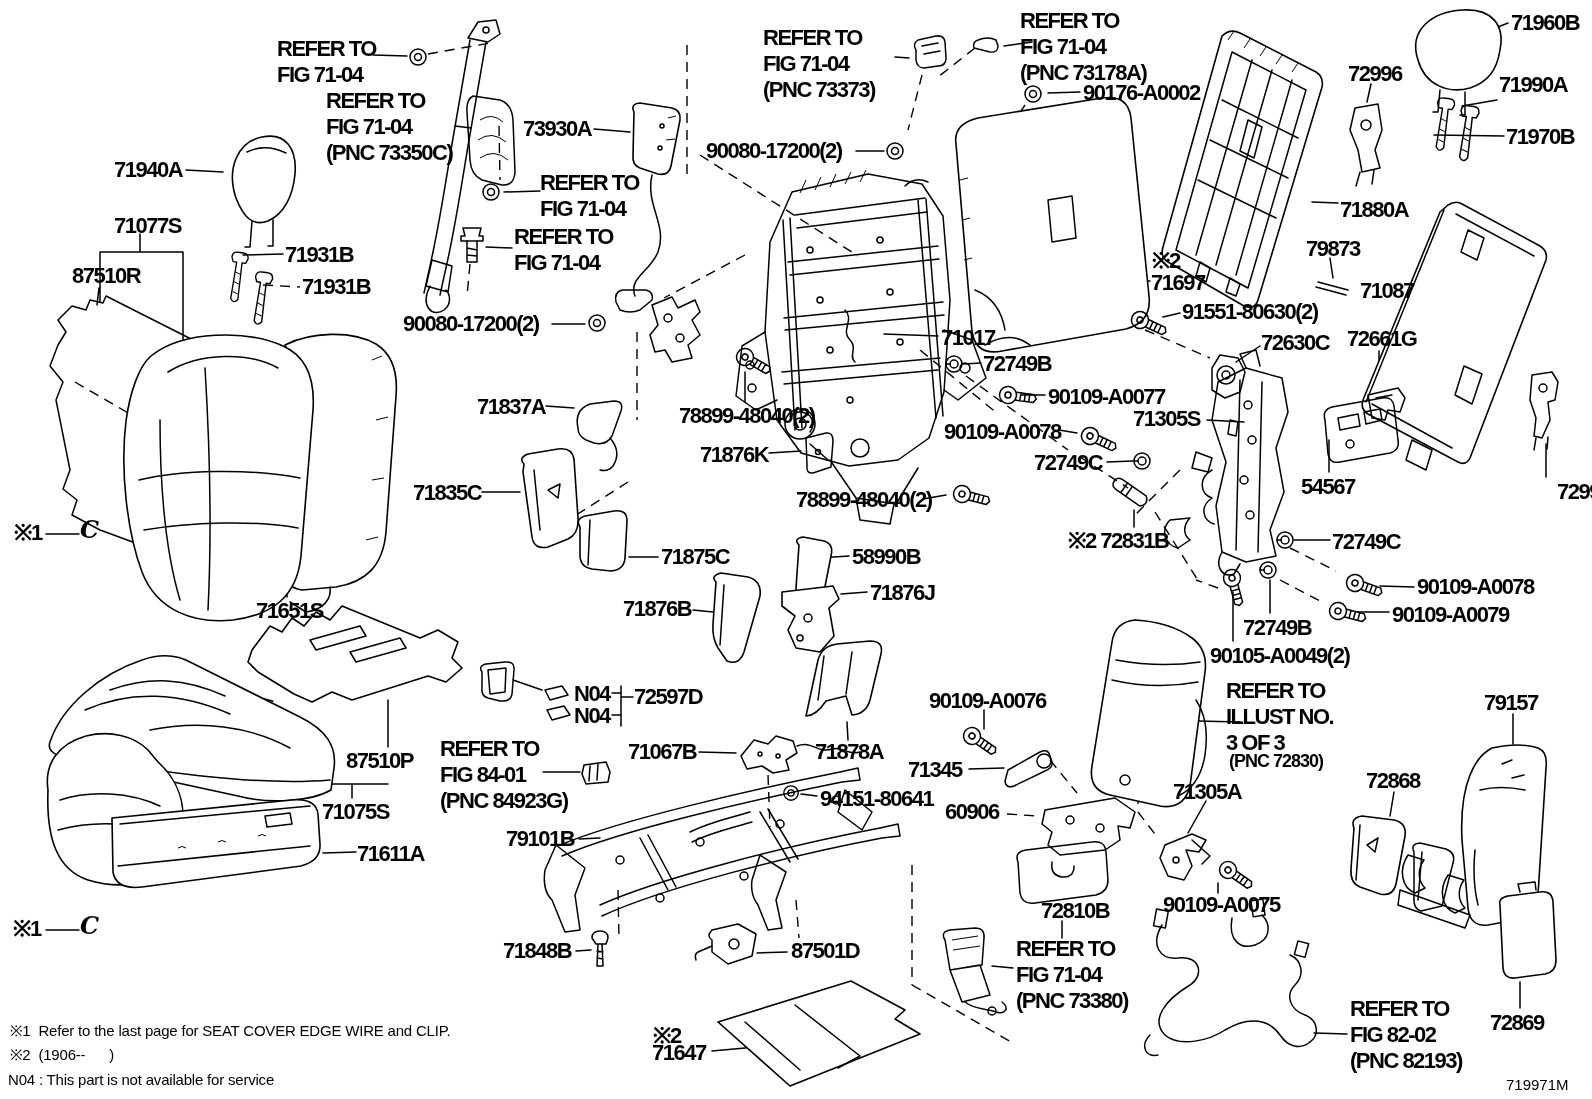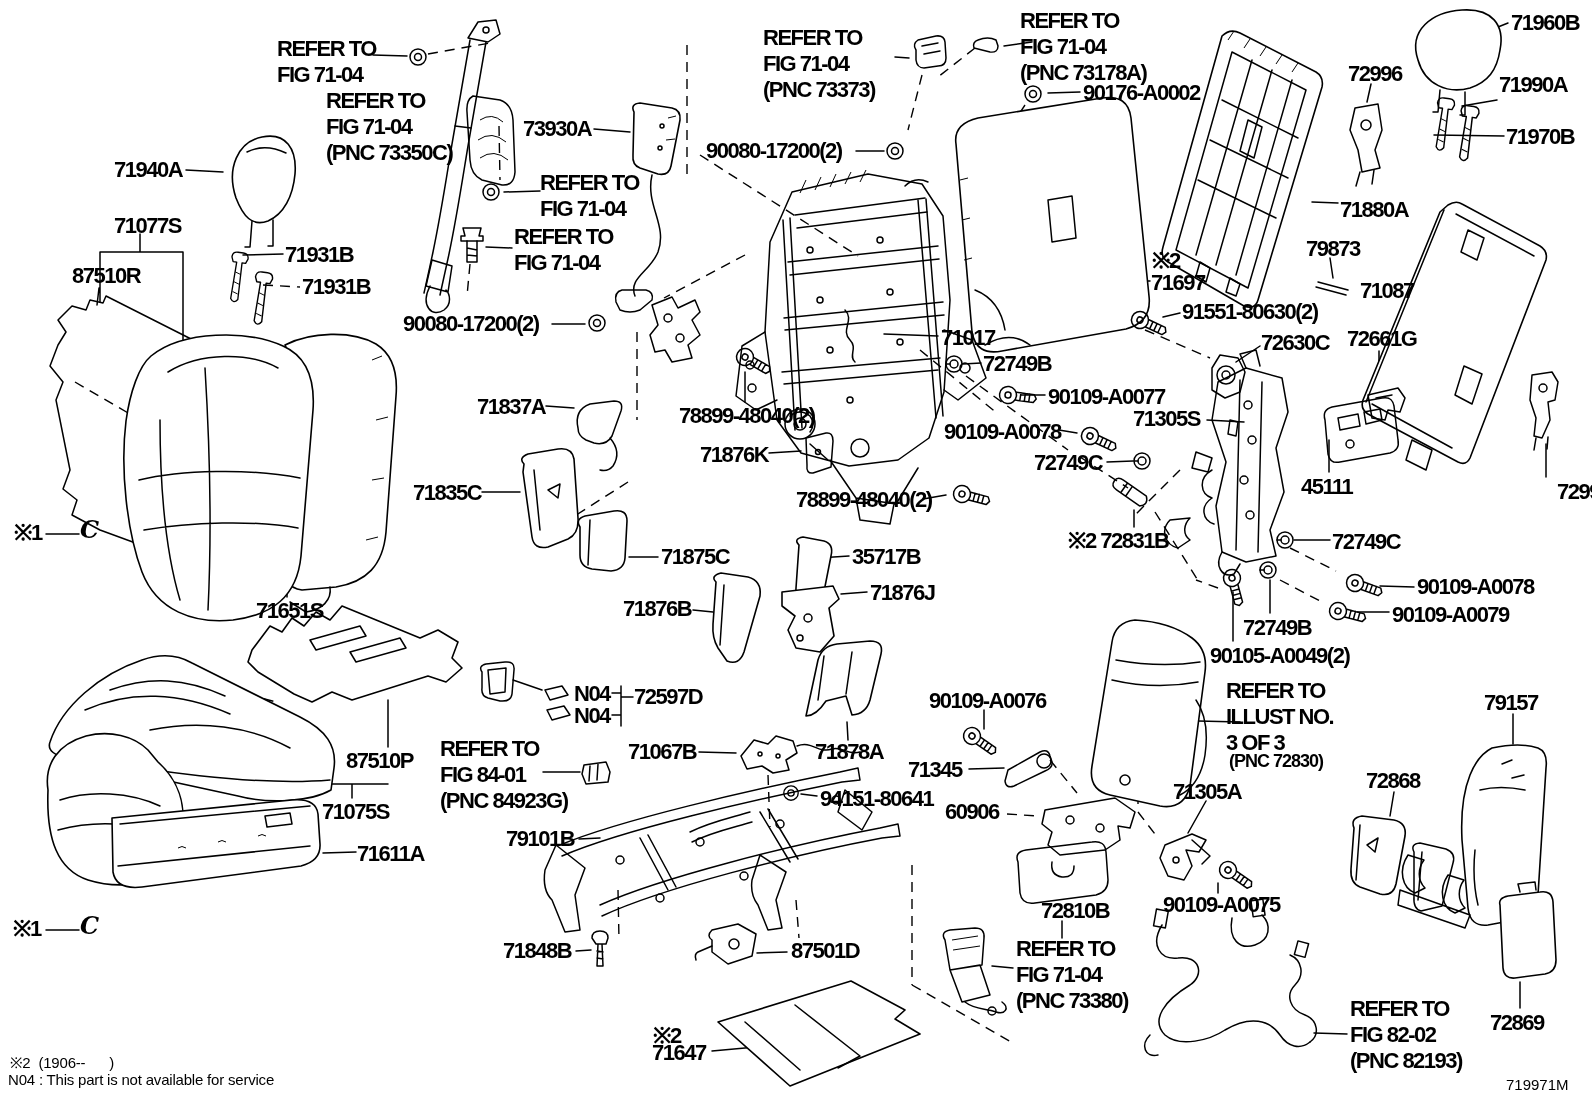--- a/index.html
+++ b/index.html
@@ -448,25 +448,25 @@
       <span class="lbl p" style="left: 1347px; top: 326px;">72661G</span>
       <span class="lbl p" style="left: 1133px; top: 406px;">71305S</span>
       <span class="lbl p" style="left: 944px; top: 419px;">90109-A0078</span>
       <span class="lbl p" style="left: 1034px; top: 450px;">72749C</span>
       <span class="lbl p" style="left: 679px; top: 403px;">78899-48040(2)</span>
       <span class="lbl p" style="left: 700px; top: 442px;">71876K</span>
       <span class="lbl p" style="left: 796px; top: 487px;">78899-48040(2)</span>
       <span class="lbl p" style="left: 477px; top: 394px;">71837A</span>
       <span class="lbl p" style="left: 413px; top: 480px;">71835C</span>
       <span class="lbl p" style="left: 661px; top: 544px;">71875C</span>
-      <span class="lbl p" style="left: 852px; top: 544px;">35717B</span>
+      <span class="lbl p" style="left: 852px; top: 544px;">58990B</span>
       <span class="lbl p" style="left: 870px; top: 580px;">71876J</span>
       <span class="lbl p" style="left: 623px; top: 596px;">71876B</span>
       <span class="lbl p" style="left: 1068px; top: 528px;">※2 72831B</span>
-      <span class="lbl p" style="left: 1301px; top: 474px;">45111</span>
+      <span class="lbl p" style="left: 1301px; top: 474px;">54567</span>
       <span class="lbl p" style="left: 1517px; top: 479px; margin-left: 40px;">72996A</span>
       <span class="lbl p" style="left: 1332px; top: 529px;">72749C</span>
       <span class="lbl p" style="left: 1417px; top: 574px;">90109-A0078</span>
       <span class="lbl p" style="left: 1392px; top: 602px;">90109-A0079</span>
       <span class="lbl p" style="left: 1243px; top: 615px;">72749B</span>
       <span class="lbl p" style="left: 1210px; top: 643px;">90105-A0049(2)</span>
       <span class="lbl p" style="left: 256px; top: 598px;">71651S</span>
       <span class="lbl p" style="left: 14px; top: 520px;">※1</span>
       <span class="lbl c" style="left: 80px; top: 517px;">C</span>
       <span class="lbl p" style="left: 13px; top: 916px;">※1</span>
@@ -500,17 +500,18 @@
       <span class="lbl p" style="left: 1484px; top: 690px;">79157</span>
       <span class="lbl p" style="left: 1366px; top: 768px;">72868</span>
       <span class="lbl p" style="left: 1490px; top: 1010px;">72869</span>
       <span class="lbl p" style="left: 1350px; top: 996px;">REFER TO
 FIG 82-02
 (PNC 82193)</span>
       <span class="lbl p" style="left: 503px; top: 938px;">71848B</span>
       <span class="lbl p" style="left: 791px; top: 938px;">87501D</span>
       <span class="lbl p" style="left: 653px; top: 1023px;">※2</span>
       <span class="lbl p" style="left: 652px; top: 1040px;">71647</span>
-      <span class="lbl f" style="left: 10px; top: 1043px; margin-top: 8px;">※2  (1906--      )</span>
+      <span class="lbl f" style="left: 10px; top: 1019px;">※1  Refer to the last page for SEAT COVER EDGE WIRE and CLIP.</span>
+      <span class="lbl f" style="left: 10px; top: 1043px;">※2  (1906--      )</span>
       <span class="lbl f" style="left: 8px; top: 1068px;">N04 : This part is not available for service</span>
       <span class="lbl d" style="left: 1506px; top: 1072px;">719971M</span>
     </div>
 </div>
 
 </body></html>

